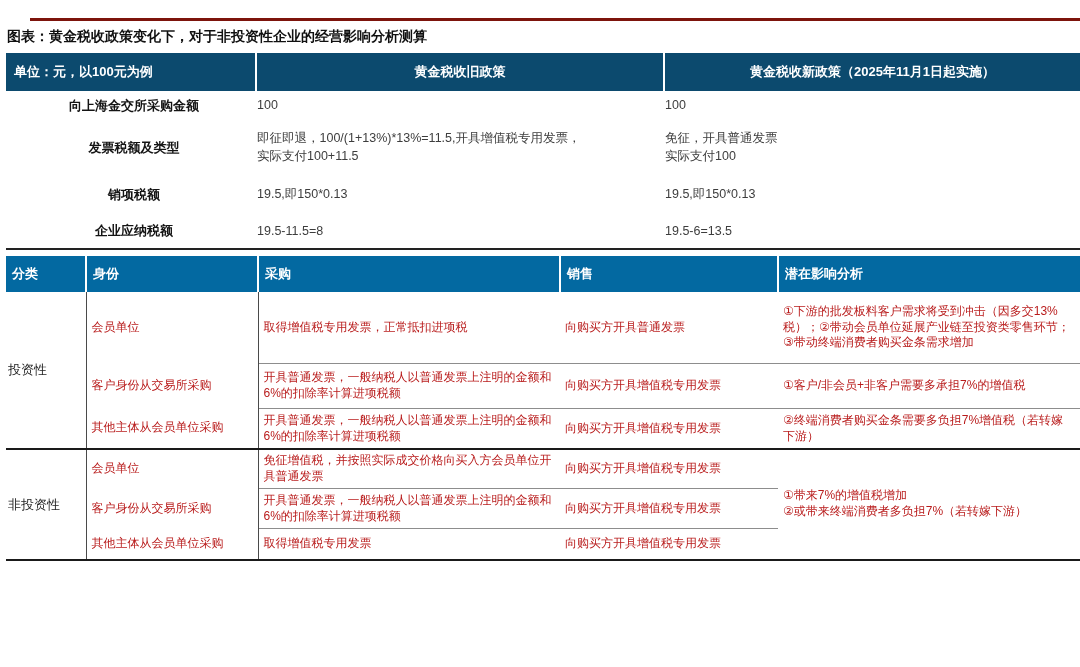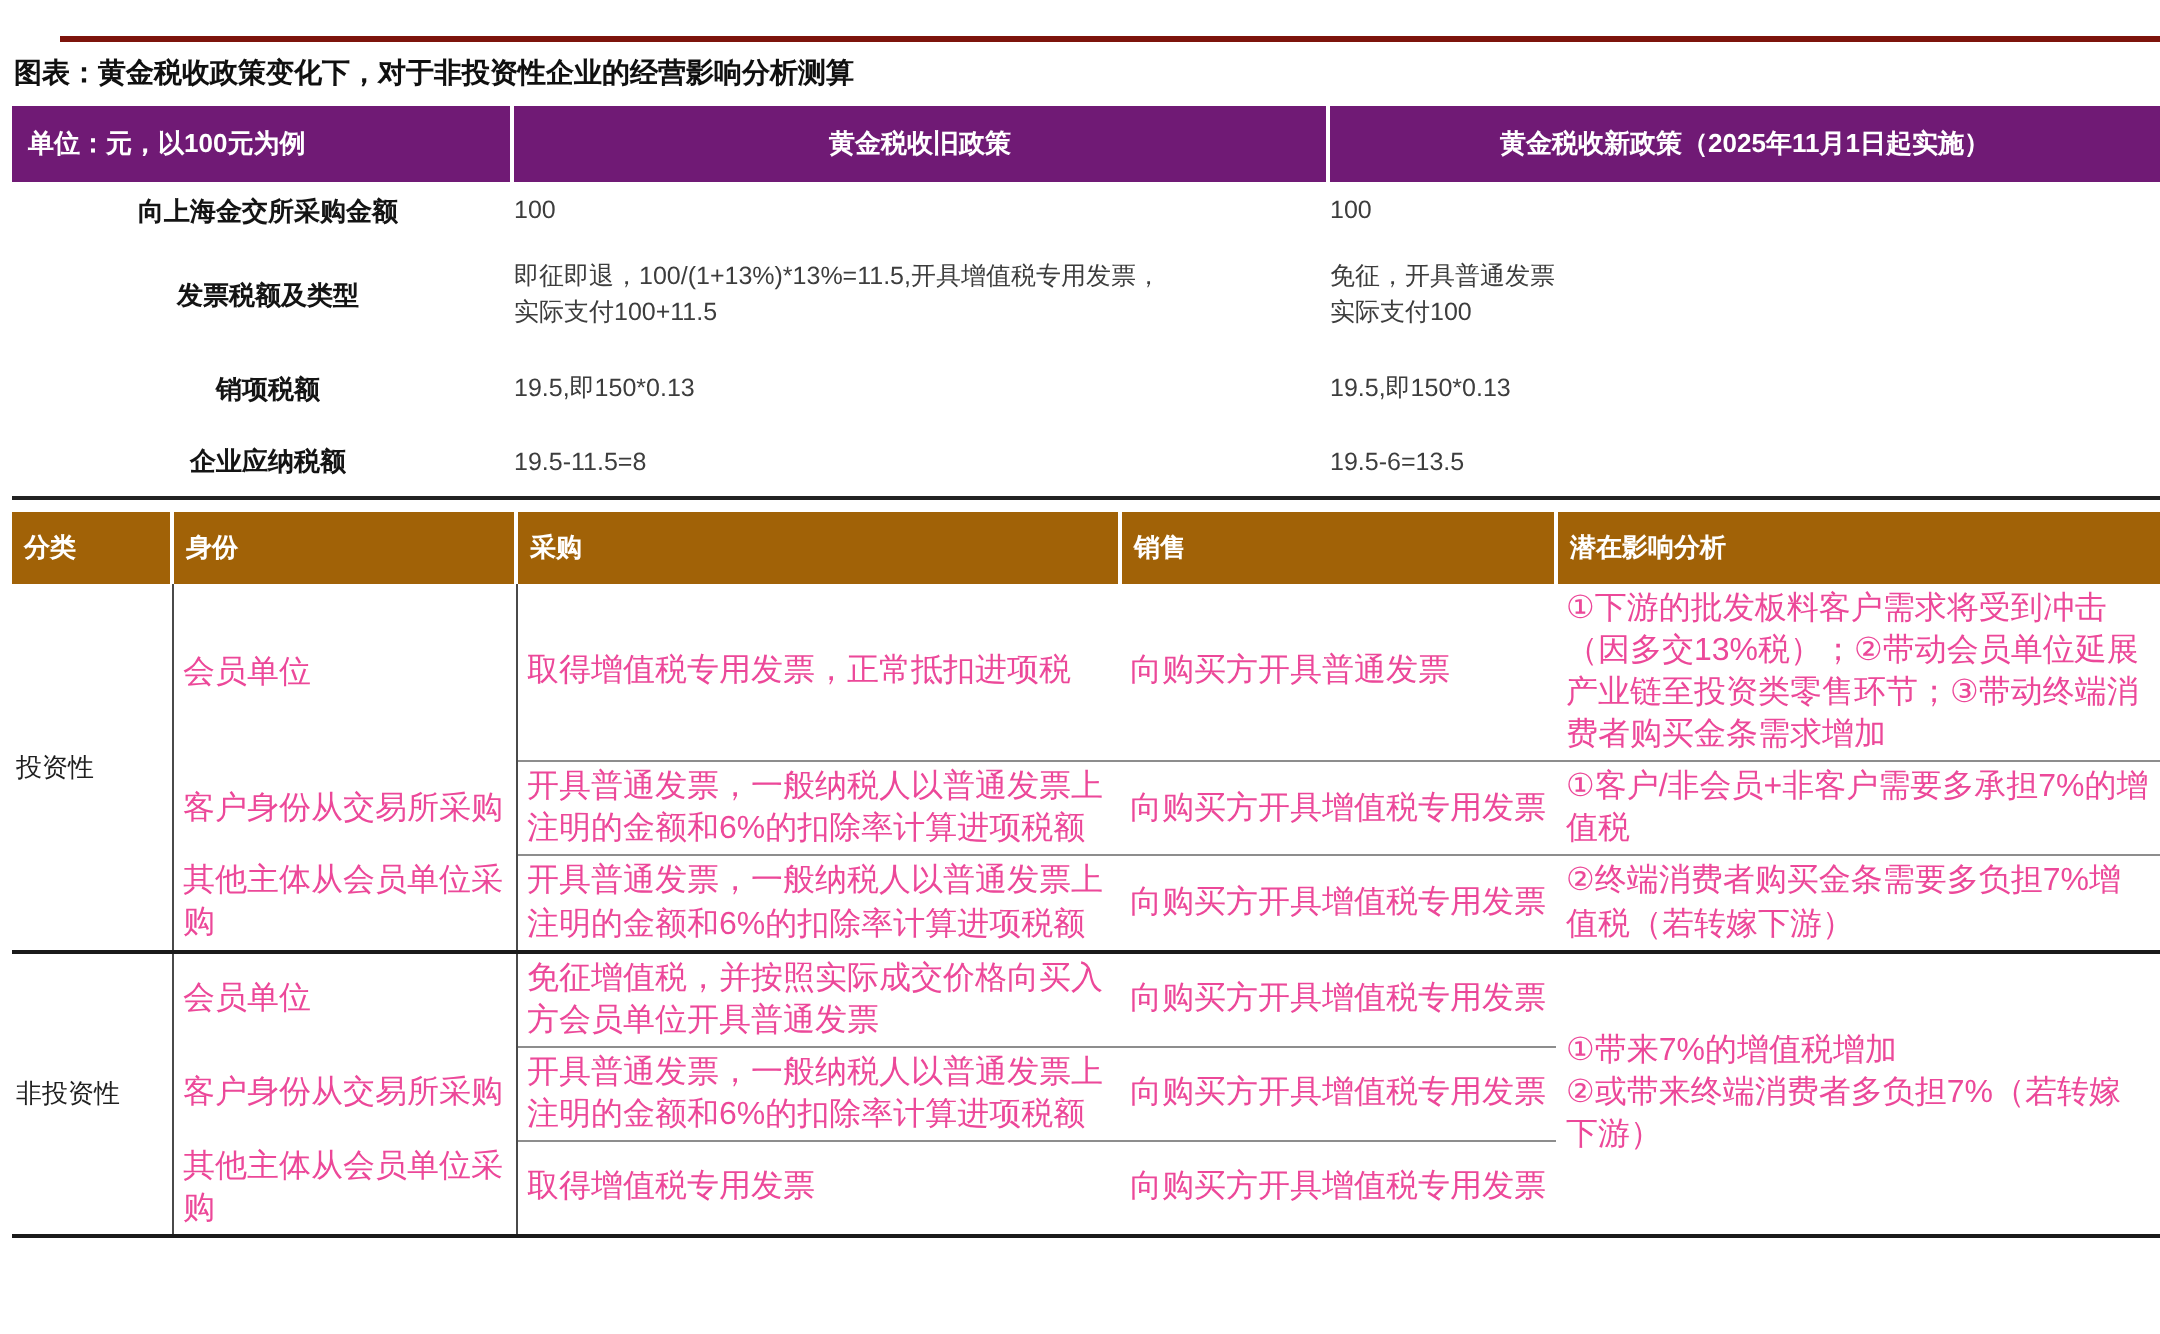--- a/index.html
+++ b/index.html
@@ -18,44 +18,44 @@
     padding-left: 7px; line-height: 1.2;
   }
   .ft1 { padding-top: 16px; }
   .ft2 { padding-top: 12px; }
 
   table { border-collapse: collapse; table-layout: fixed; margin-left: 6px; width: 1074px; }
 
   
   .t1 { margin-top: 8px; border-bottom: 2px solid #222; }
   .t1 thead th {
-    background: #701a75; color: #fff; font-size: 13px; font-weight: bold;
+    background: #0c4a6e; color: #fff; font-size: 13px; font-weight: bold;
     height: 38px; padding: 2px 8px; text-align: center; vertical-align: middle;
   }
   .t1 thead th.left { text-align: left; }
   .t1 thead th + th { border-left: 2px solid #fff; }
   .t1 td { vertical-align: middle; }
   .t1 td.lbl {
     font-weight: bold; color: #141414; font-size: 13px;
     text-align: center; padding-left: 7px;
   }
   .t1 td.val {
     color: #3d3d3d; font-size: 12.5px; text-align: left;
     white-space: pre-line; line-height: 1.4;
   }
 
   
   .t2 { margin-top: 6px; border-bottom: 2px solid #1a1a1a; }
   .t2 thead th {
-    background: #a16207; color: #fff; font-size: 13px; font-weight: bold;
+    background: #0369a1; color: #fff; font-size: 13px; font-weight: bold;
     height: 36px; padding: 2px 6px; text-align: left; vertical-align: middle;
   }
   .t2 thead th + th { border-left: 2px solid #fff; }
   .t2 td {
-    font-size: 16px; color: #ec4899; vertical-align: middle;
+    font-size: 12px; color: #b91c1c; vertical-align: middle;
     padding: 2px 5px; line-height: 1.32;
   }
   .t2 td.cat { font-size: 13px; color: #1f1f1f; border-right: 1.5px solid #4a4a4a; padding: 2px 2px; }
   .t2 td.idn { border-right: 1.5px solid #4a4a4a; }
   .t2 td.sub { border-top: 1px solid #8d8d8d; }
   .t2 tr.gsep td { border-top: 2px solid #1a1a1a; }
   .t2 td.pre { white-space: pre-line; }
 </style>
 </head>
 <body>

